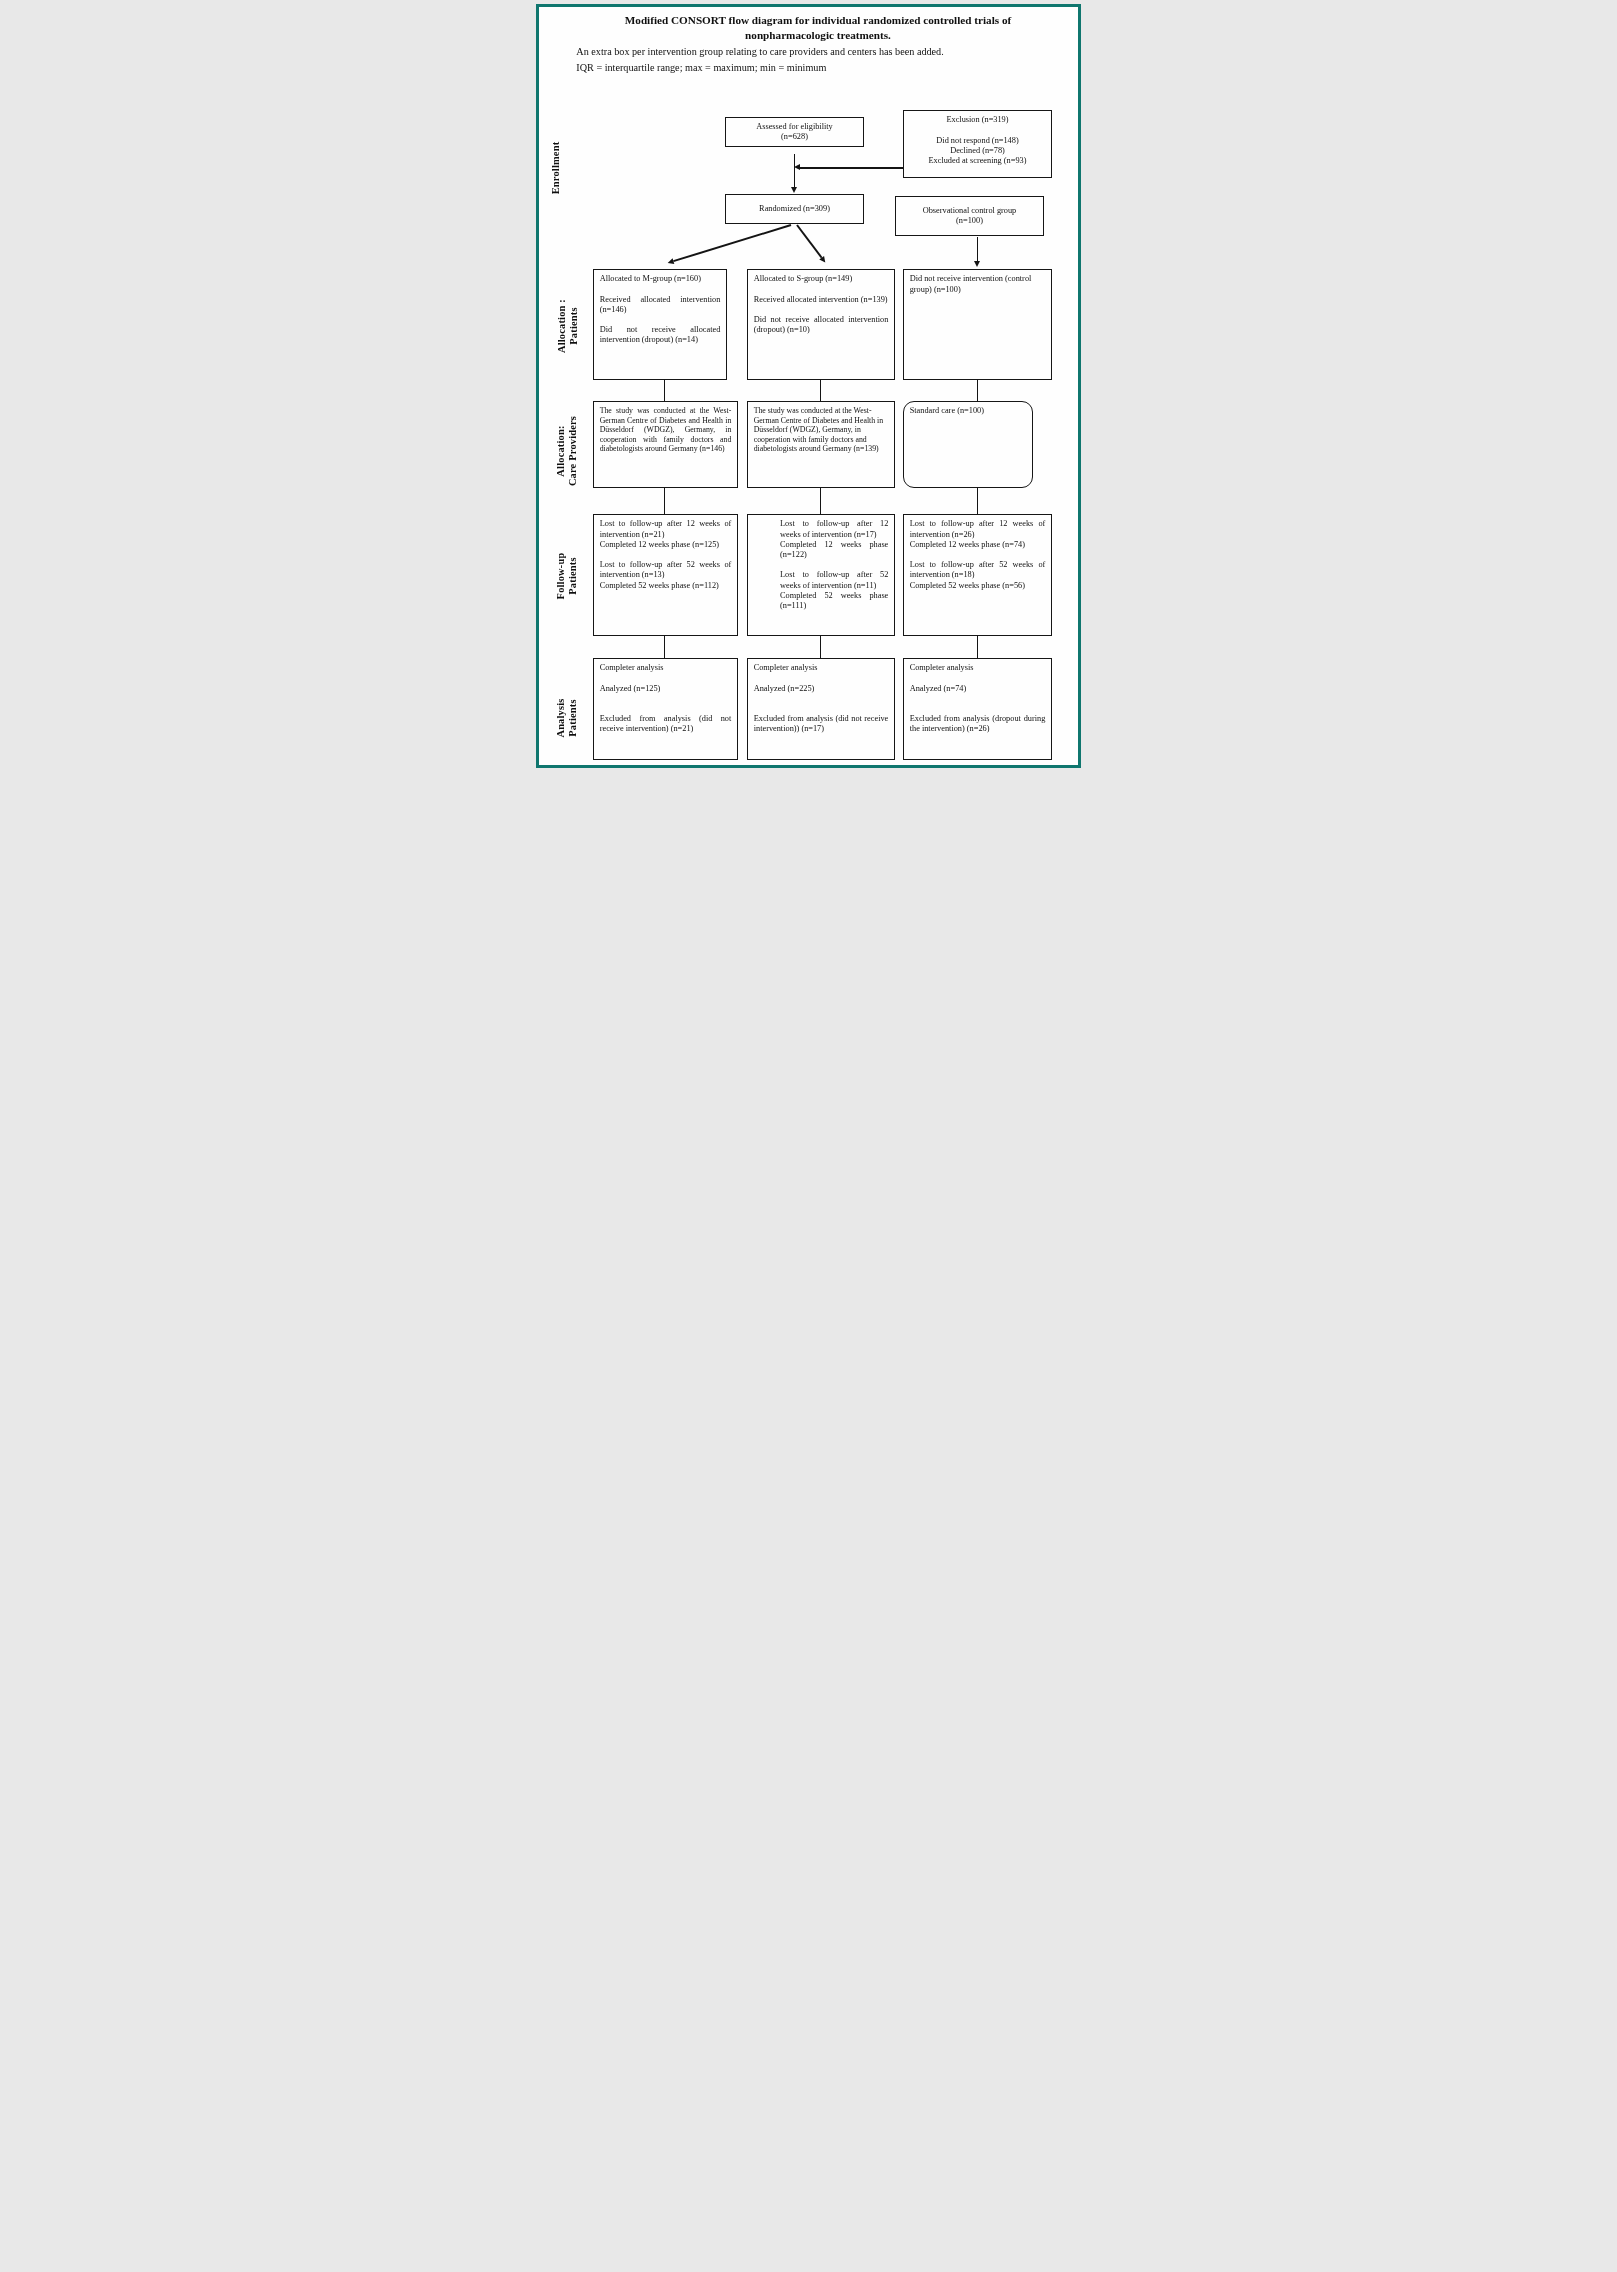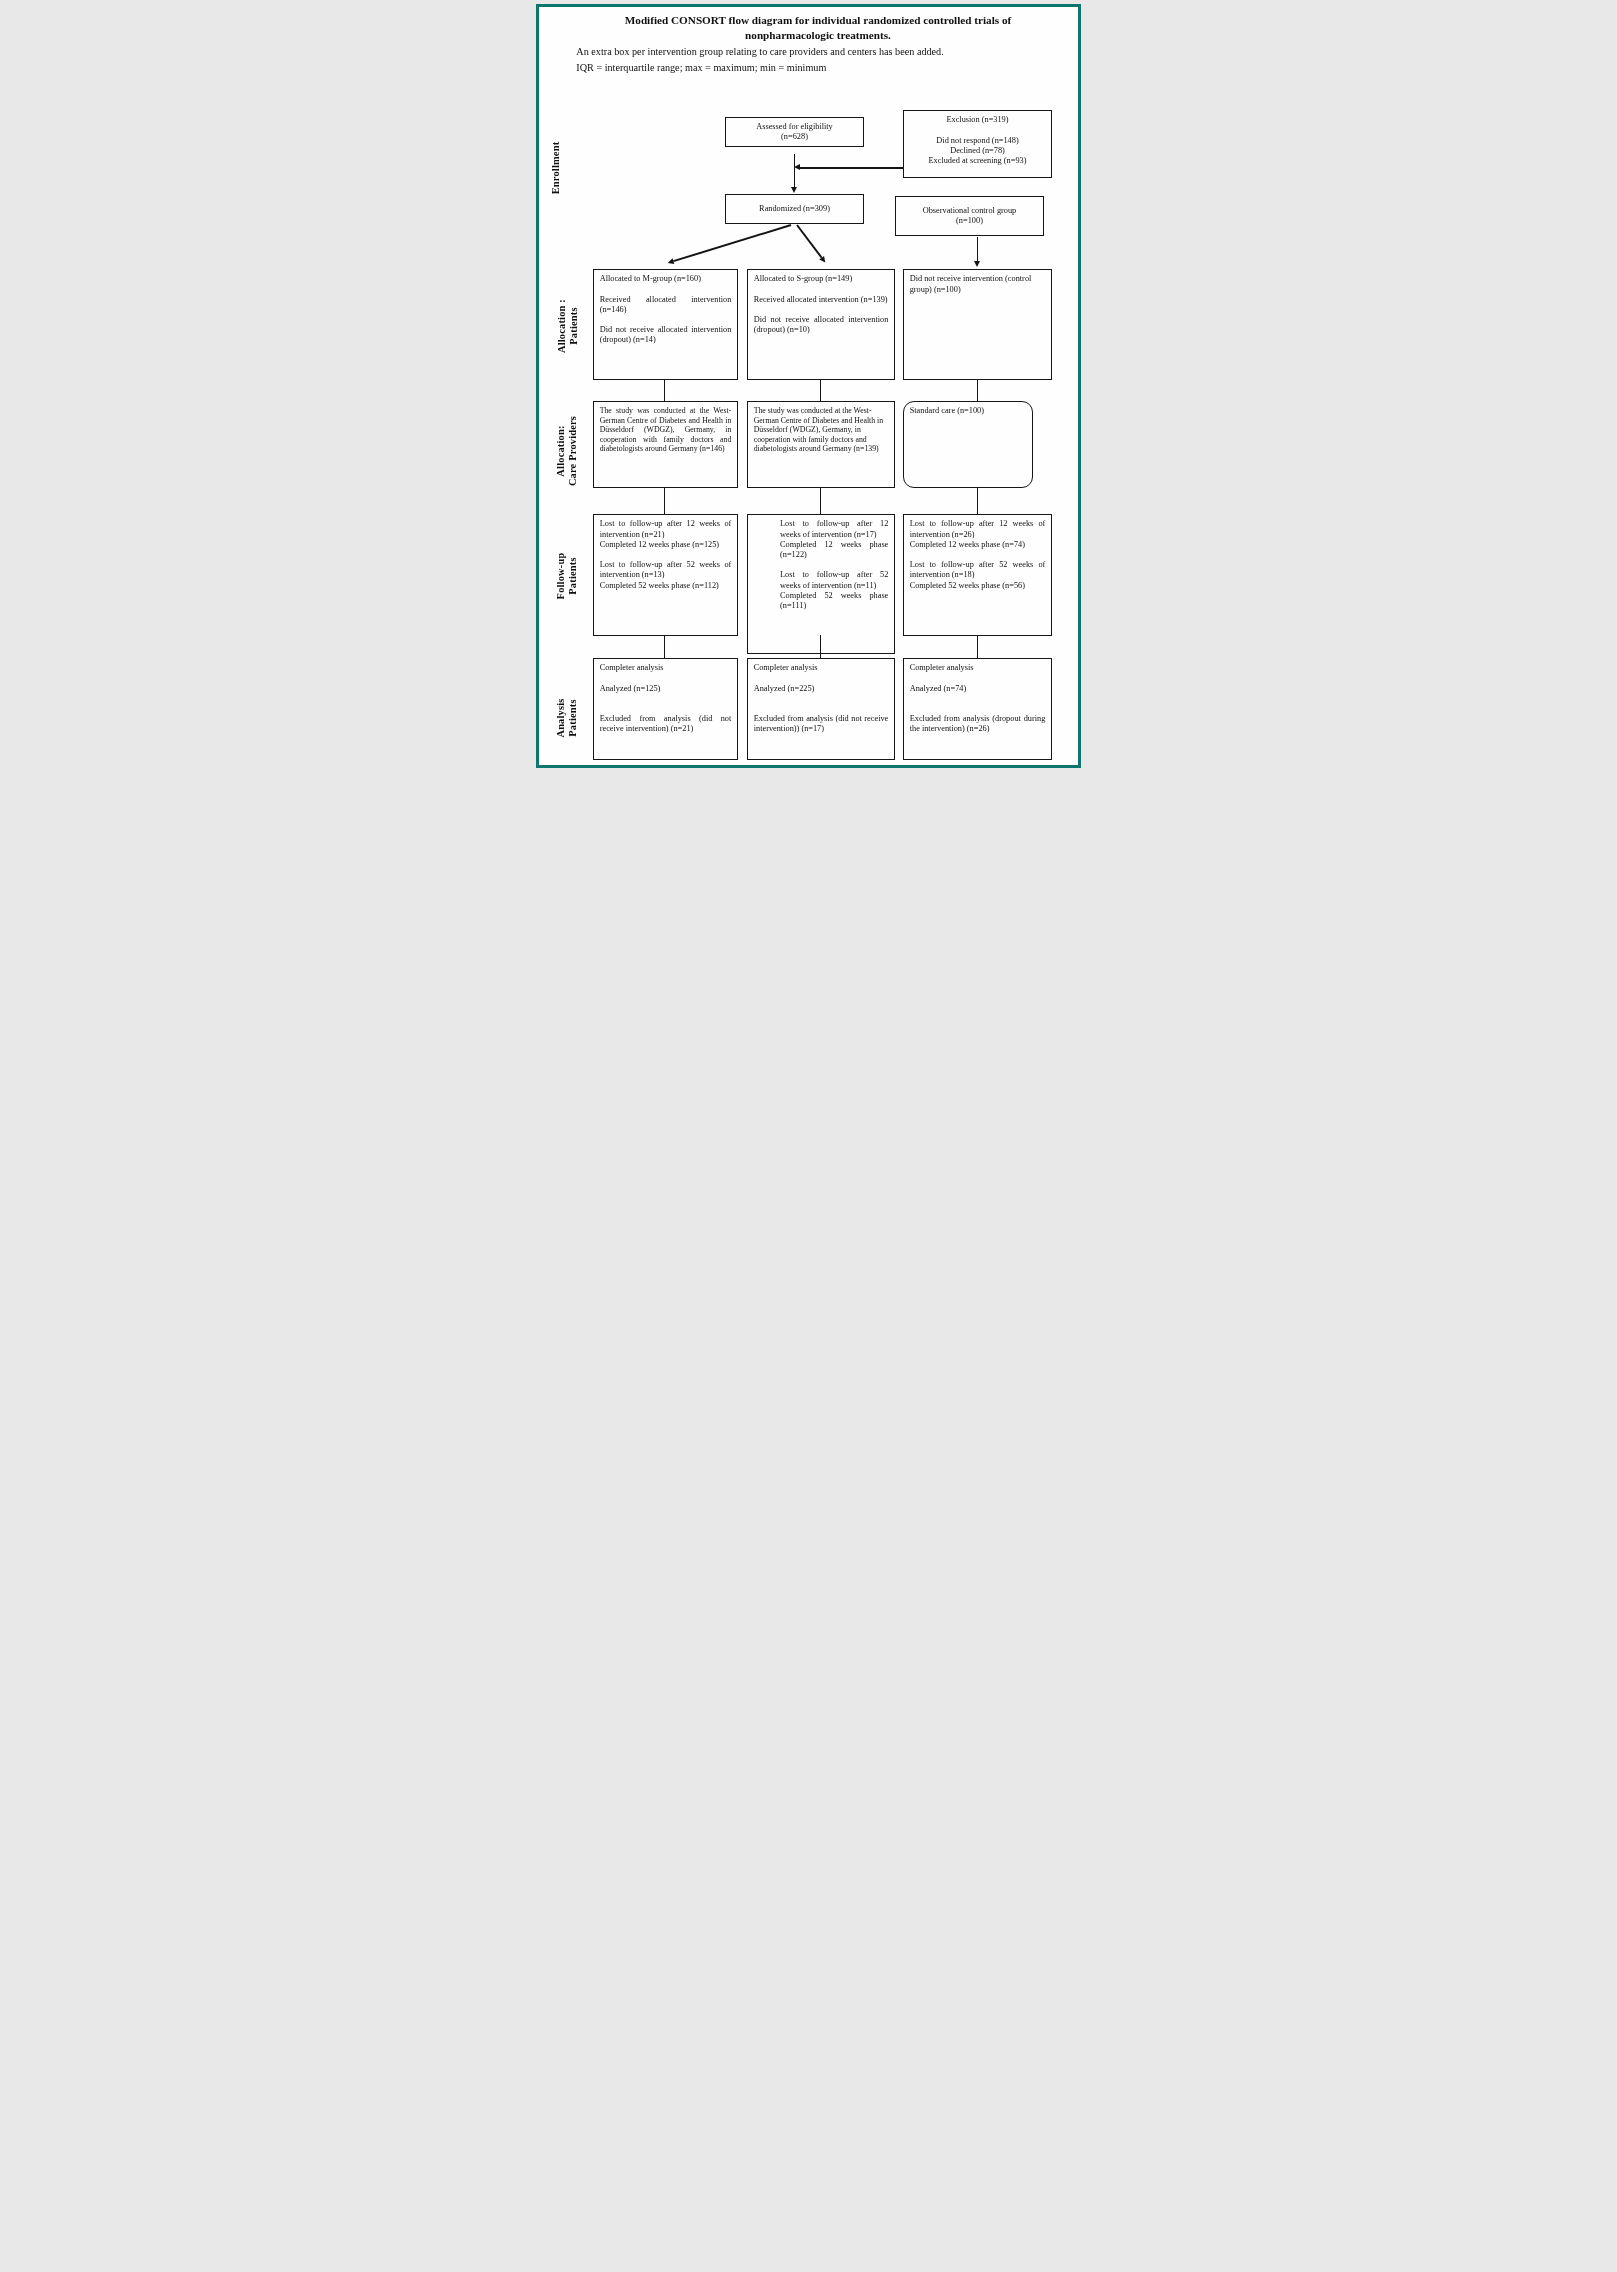--- a/index.html
+++ b/index.html
@@ -36,28 +36,28 @@
   .topcenter{text-align:center;padding-top:4.2px;}
   .justify{text-align:justify;}
   .small{font-size:7.8px;line-height:1.22;}
   .ln{margin:0;}
   .blank{height:1.2em;overflow:hidden;}
   
   #b-assessed     {left:186px;top:110px;width:139px;height:30px;}
   #b-exclusion    {left:364px;top:103px;width:149px;height:68px;}
   #b-randomized   {left:186px;top:187px;width:139px;height:30px;}
   #b-observational{left:356px;top:189px;width:149px;height:40px;}
-  #b-alloc-m      {left:54px;top:262px;width:145px;height:111px;}
+  #b-alloc-m      {left:54px;top:262px;width:134px;height:111px;}
   #b-alloc-s      {left:208px;top:262px;width:148px;height:111px;}
   #b-alloc-c      {left:364px;top:262px;width:149px;height:111px;}
   #b-care-m       {left:54px;top:394px;width:145px;height:87px;}
   #b-care-s       {left:208px;top:394px;width:148px;height:87px;}
   #b-care-c       {left:364px;top:394px;width:130px;height:87px;border-radius:11px;}
   #b-fu-m         {left:54px;top:507px;width:145px;height:122px;}
-  #b-fu-s         {left:208px;top:507px;width:148px;height:140px;padding-left:32px;}
+  #b-fu-s         {left:208px;top:507px;width:148px;height:122px;padding-left:32px;}
   #b-fu-c         {left:364px;top:507px;width:149px;height:122px;}
   #b-an-m         {left:54px;top:651px;width:145px;height:102px;}
   #b-an-s         {left:208px;top:651px;width:148px;height:102px;}
   #b-an-c         {left:364px;top:651px;width:149px;height:102px;}
   
   .vline,.hline{position:absolute;background:#141414;}
   .head-down{position:absolute;width:0;height:0;
     border-left:3.7px solid transparent;border-right:3.7px solid transparent;
     border-top:6.3px solid #141414;}
   .head-left{position:absolute;width:0;height:0;

